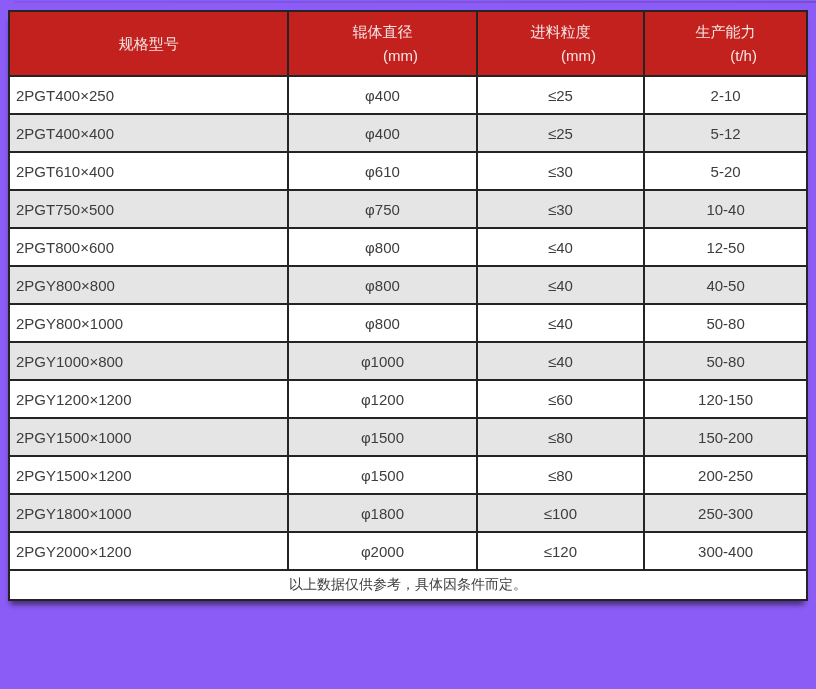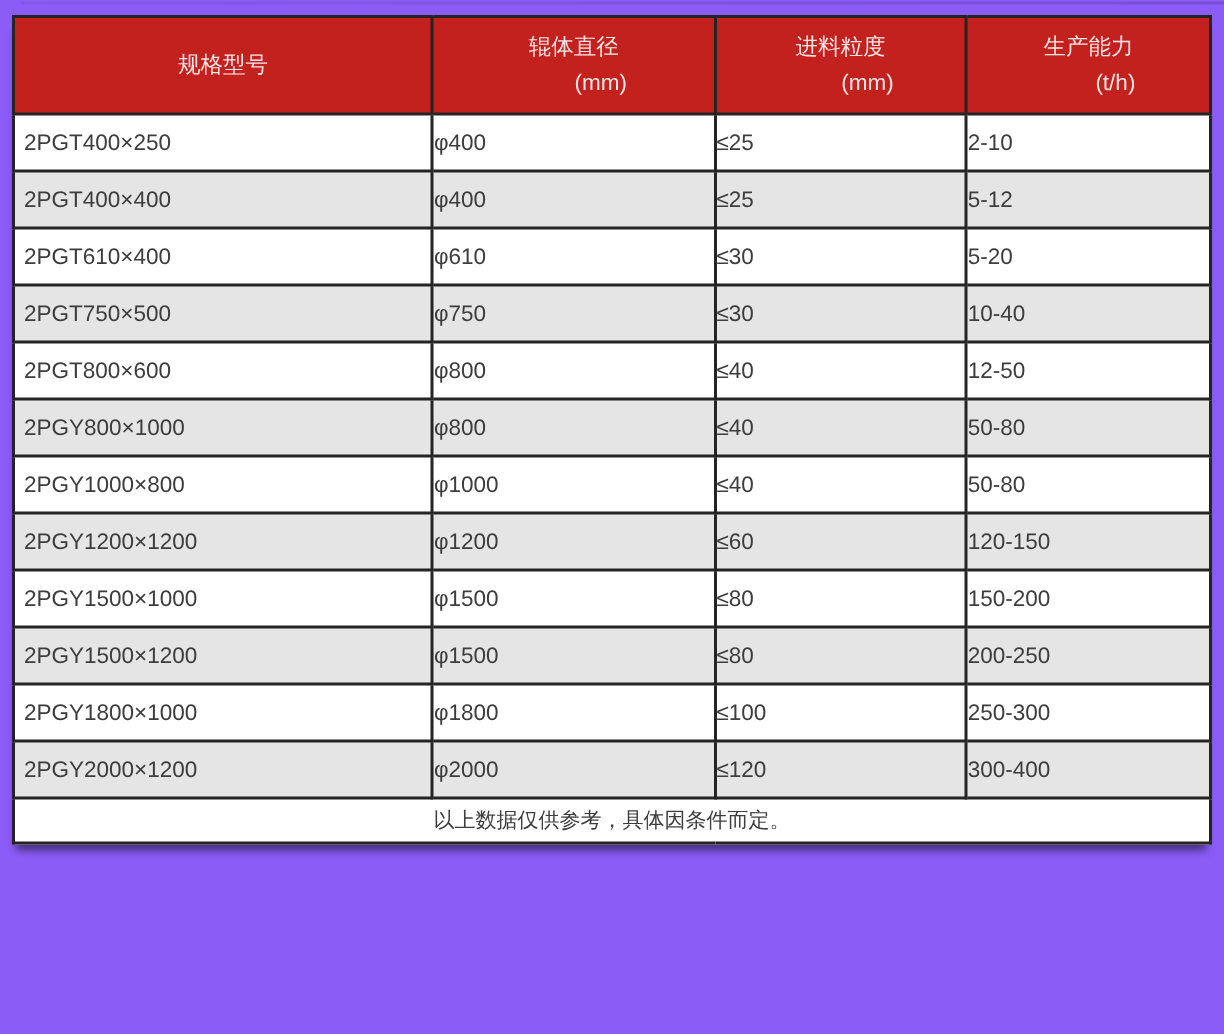--- a/index.html
+++ b/index.html
@@ -55,20 +55,21 @@
     vertical-align: middle;
     text-align: center;
     line-height: 24px;
   }
   thead th .unit { display: block; padding-left: 36px; }
   tbody td {
     height: 38px;
     font-size: 15px;
     color: #3d3d3d;
     background: #ffffff;
+    text-align: center;
     vertical-align: middle;
   }
   tbody td.model {
     text-align: left;
     padding-left: 6px;
     margin-top: 28px;
   }
   tbody tr:nth-child(even) td {
     background: #e5e5e5;
   }
@@ -139,20 +140,26 @@
     <td>≤30</td>
     <td>10-40</td>
   </tr>
           <tr>
     <td class="model">2PGT800×600</td>
     <td>φ800</td>
     <td>≤40</td>
     <td>12-50</td>
   </tr>
           <tr>
+    <td class="model">2PGY800×800</td>
+    <td>φ800</td>
+    <td>≤40</td>
+    <td>40-50</td>
+  </tr>
+          <tr>
     <td class="model">2PGY800×1000</td>
     <td>φ800</td>
     <td>≤40</td>
     <td>50-80</td>
   </tr>
           <tr>
     <td class="model">2PGY1000×800</td>
     <td>φ1000</td>
     <td>≤40</td>
     <td>50-80</td>

